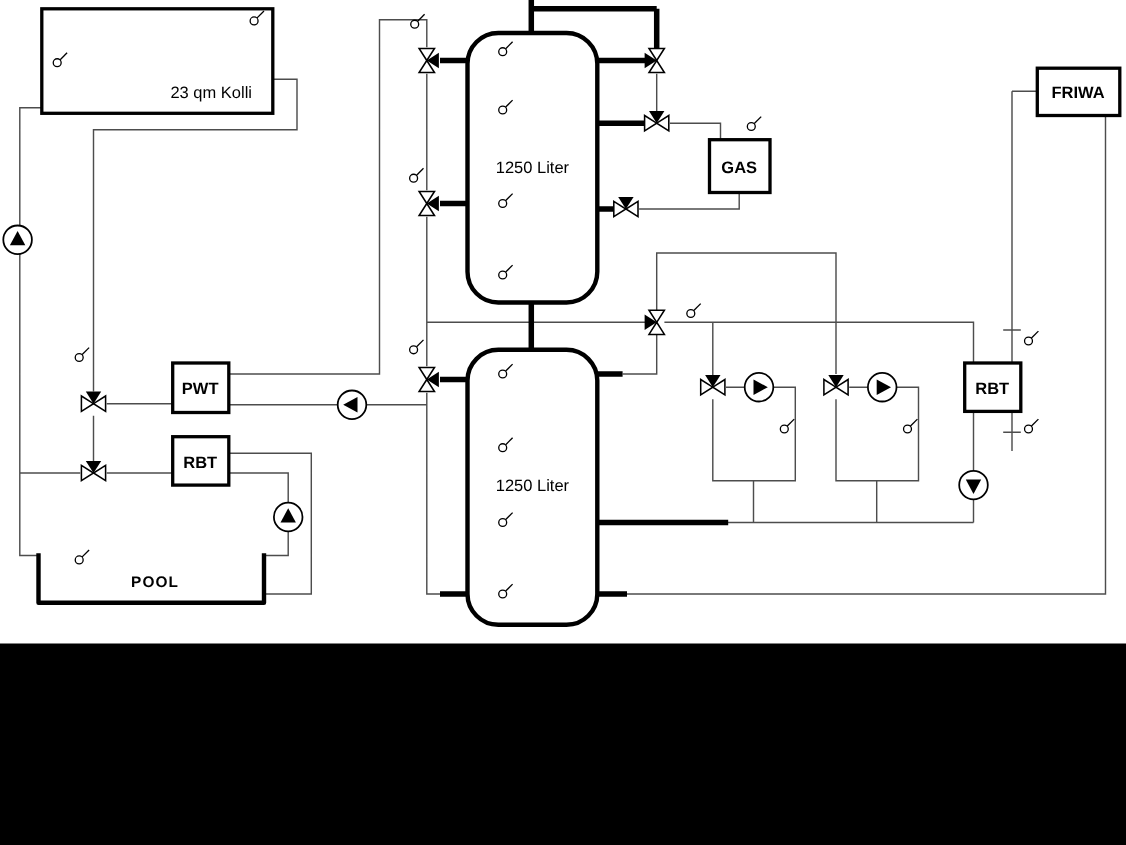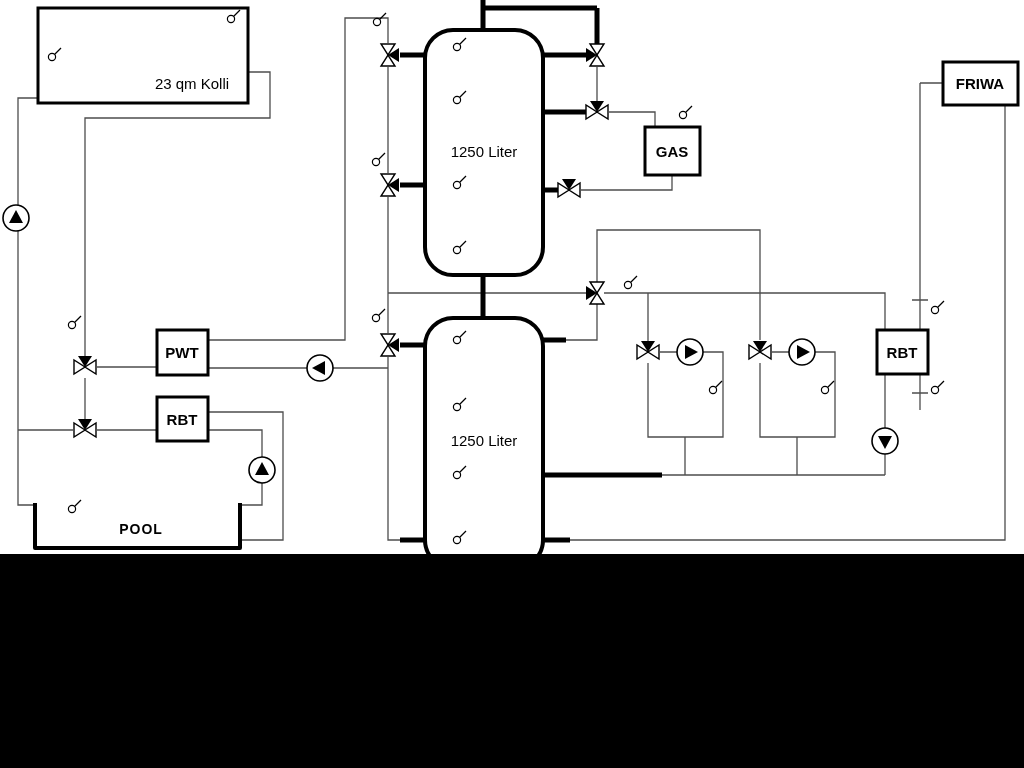--- a/index.html
+++ b/index.html
@@ -1,18 +1,18 @@
 <!DOCTYPE html>
 <html><head>
 <meta charset="utf-8">
 <style>
   html,body{margin:0;padding:0;background:#000;}
   .stage{
     position:relative;
-    width:1024px;height:554px;
+    width:1024px;height:768px;
     background:#ffffff;
     overflow:hidden;
     font-family:"Liberation Sans", sans-serif;
   }
   svg text{
     font-family:"Liberation Sans", sans-serif;
     fill:#000;
   }
   .lbl{font-size:15px;}
   .lbl-bold{font-size:15px;font-weight:bold;}

